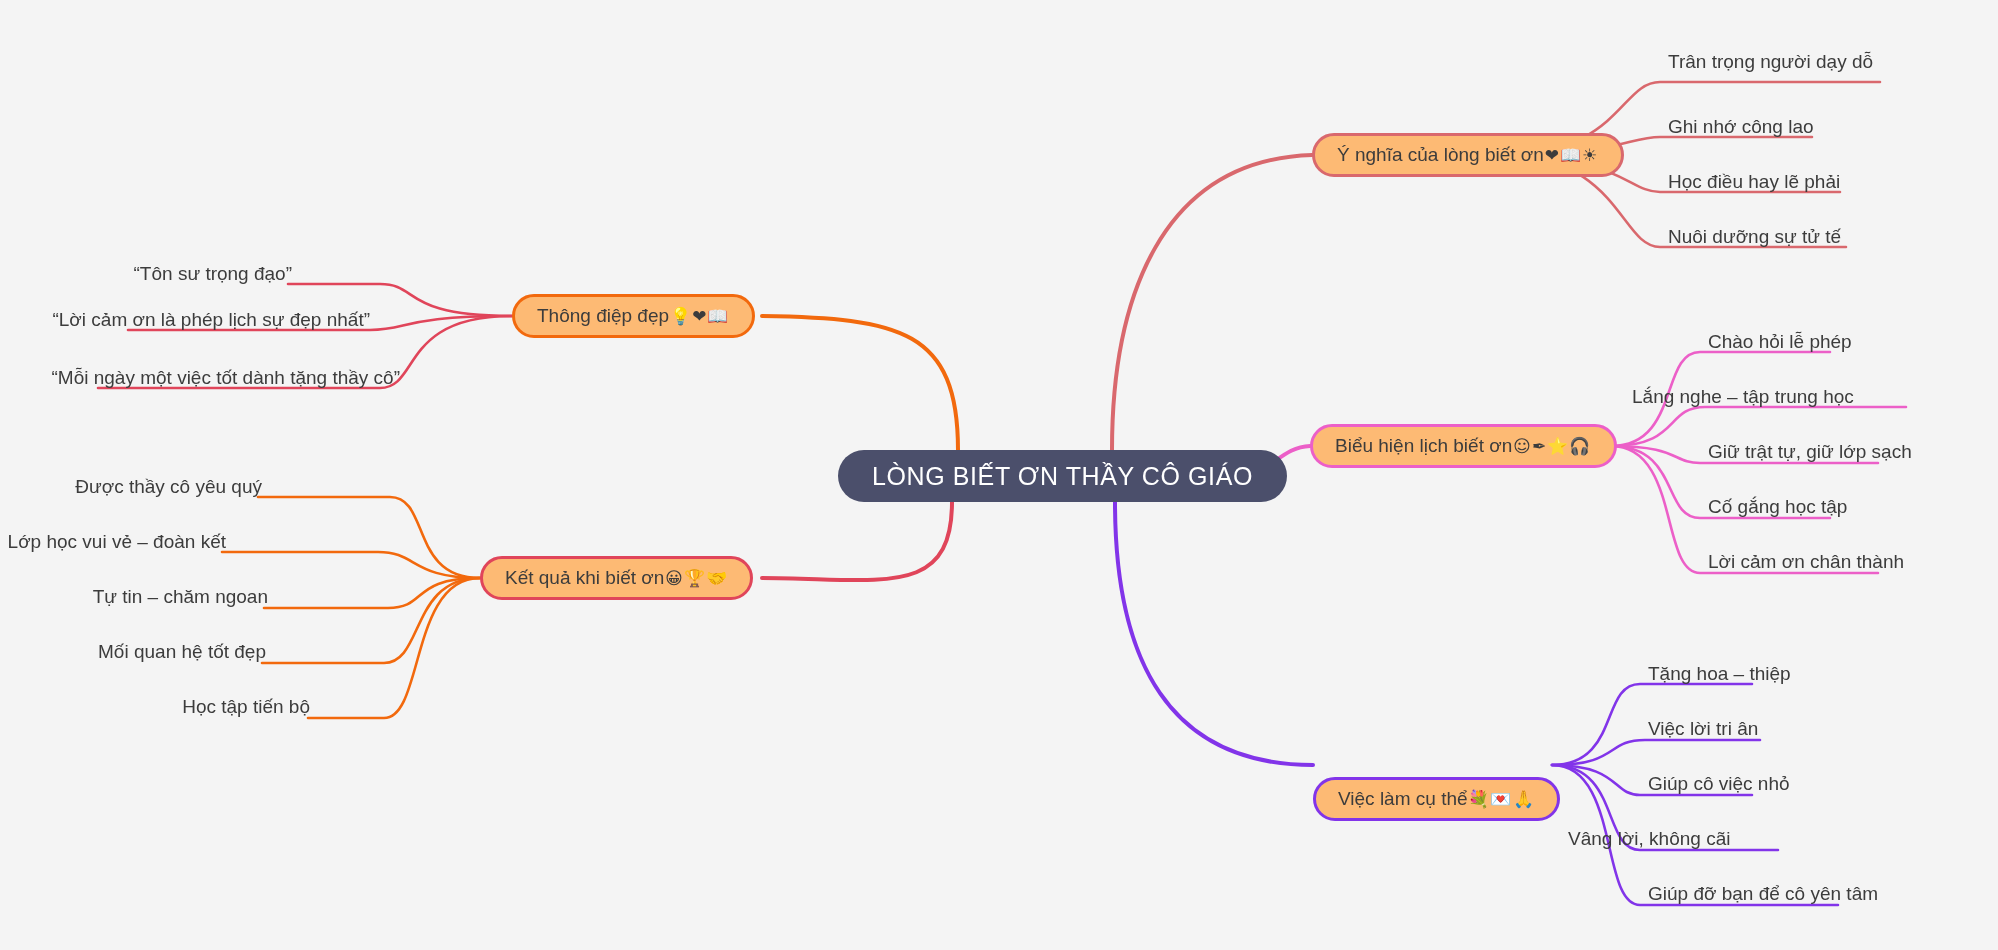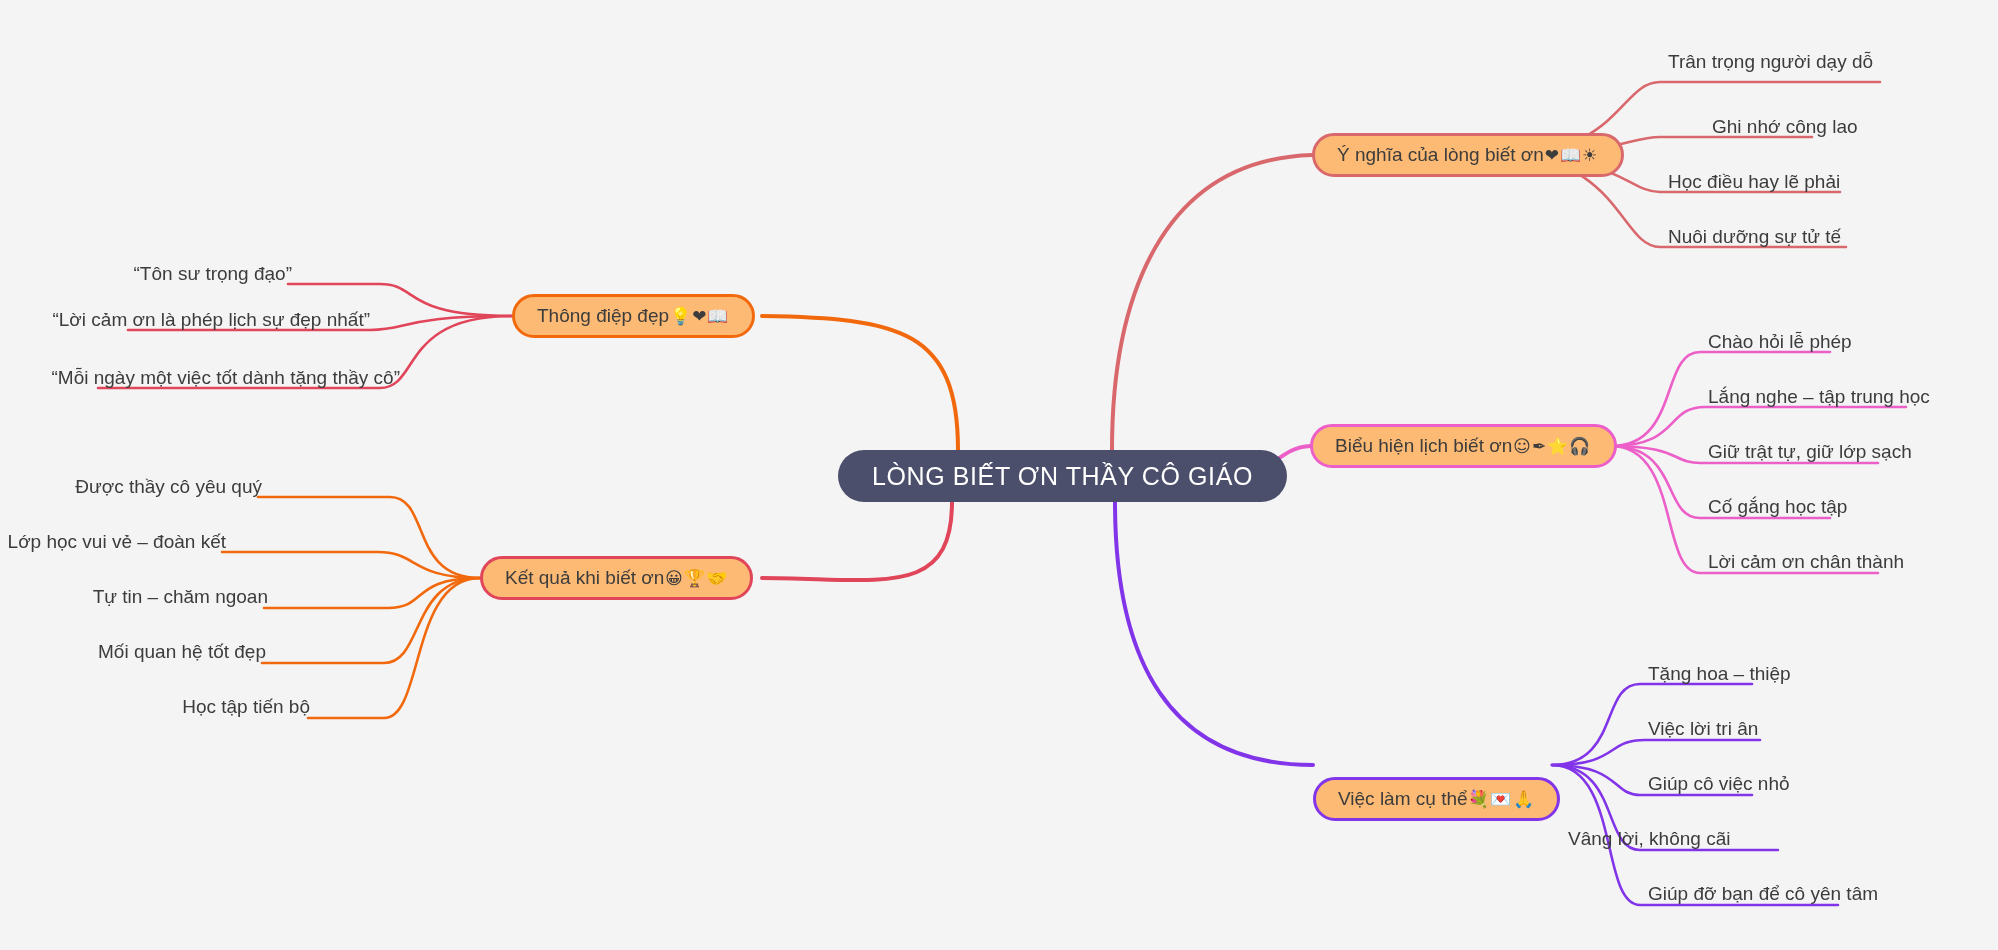--- a/index.html
+++ b/index.html
@@ -148,26 +148,26 @@
     <span>Thông điệp đẹp</span>
       <span class="emoji">💡❤📖</span>
   </div>
 
   <div class="node branch-node" id="branch-ket-qua" style="left:480px; top:556px; border-color:#e0455a;">
     <span>Kết quả khi biết ơn</span>
       <span class="emoji">😀🏆🤝</span>
   </div>
 
   <div class="leaf right" style="left:1668px; top:52px;">Trân trọng người dạy dỗ</div>
-  <div class="leaf right" style="left:1668px; top:117px;margin-left:44px;">Ghi nhớ công lao</div>
+  <div class="leaf right" style="left:1668px; top:117px;">Ghi nhớ công lao</div>
   <div class="leaf right" style="left:1668px; top:172px;">Học điều hay lẽ phải</div>
   <div class="leaf right" style="left:1668px; top:227px;">Nuôi dưỡng sự tử tế</div>
 
   <div class="leaf right" style="left:1708px; top:332px;">Chào hỏi lễ phép</div>
-  <div class="leaf right" style="left:1708px; top:387px;">Lắng nghe – tập trung học</div>
+  <div class="leaf right" style="left:1632px; top:387px;">Lắng nghe – tập trung học</div>
   <div class="leaf right" style="left:1708px; top:442px;">Giữ trật tự, giữ lớp sạch</div>
   <div class="leaf right" style="left:1708px; top:497px;">Cố gắng học tập</div>
   <div class="leaf right" style="left:1708px; top:552px;">Lời cảm ơn chân thành</div>
 
   <div class="leaf right" style="left:1648px; top:664px;">Tặng hoa – thiệp</div>
   <div class="leaf right" style="left:1648px; top:719px;">Việc lời tri ân</div>
   <div class="leaf right" style="left:1648px; top:774px;">Giúp cô việc nhỏ</div>
   <div class="leaf right" style="left:1568px; top:829px;">Vâng lời, không cãi</div>
   <div class="leaf right" style="left:1648px; top:884px;">Giúp đỡ bạn để cô yên tâm</div>
 

